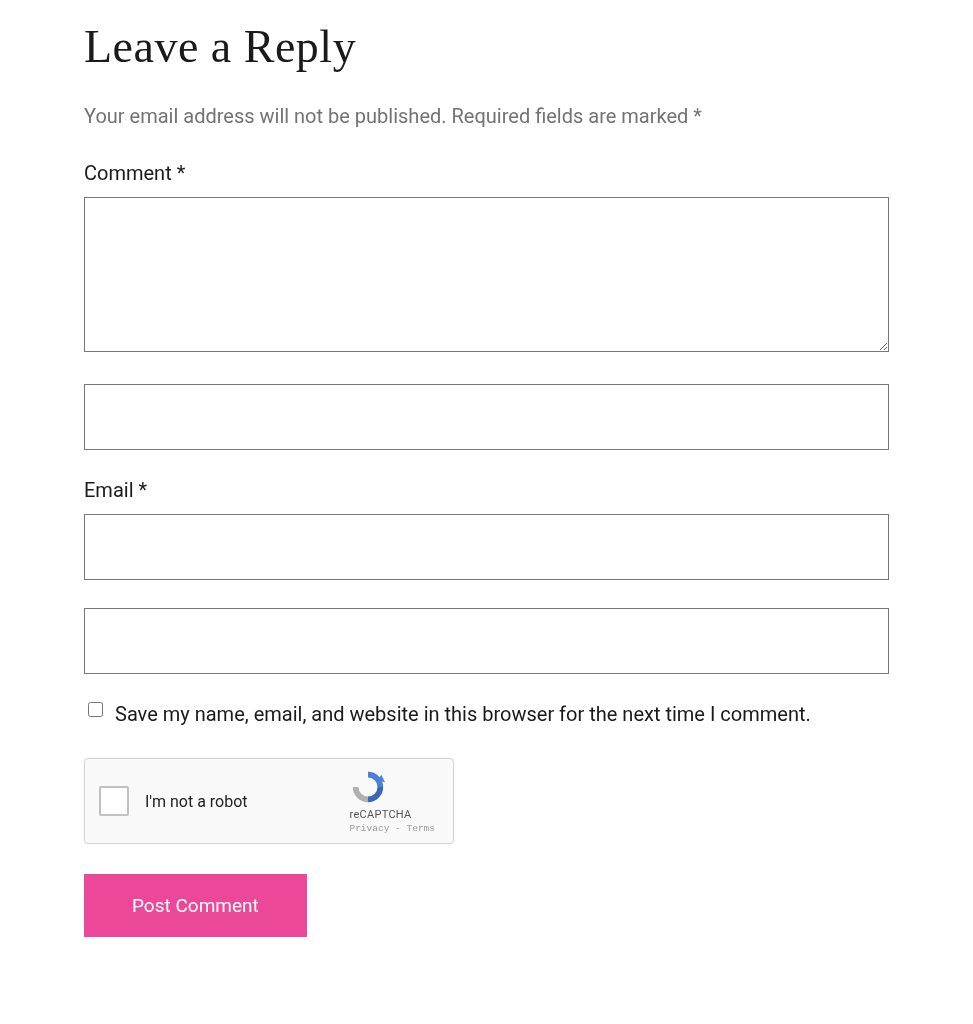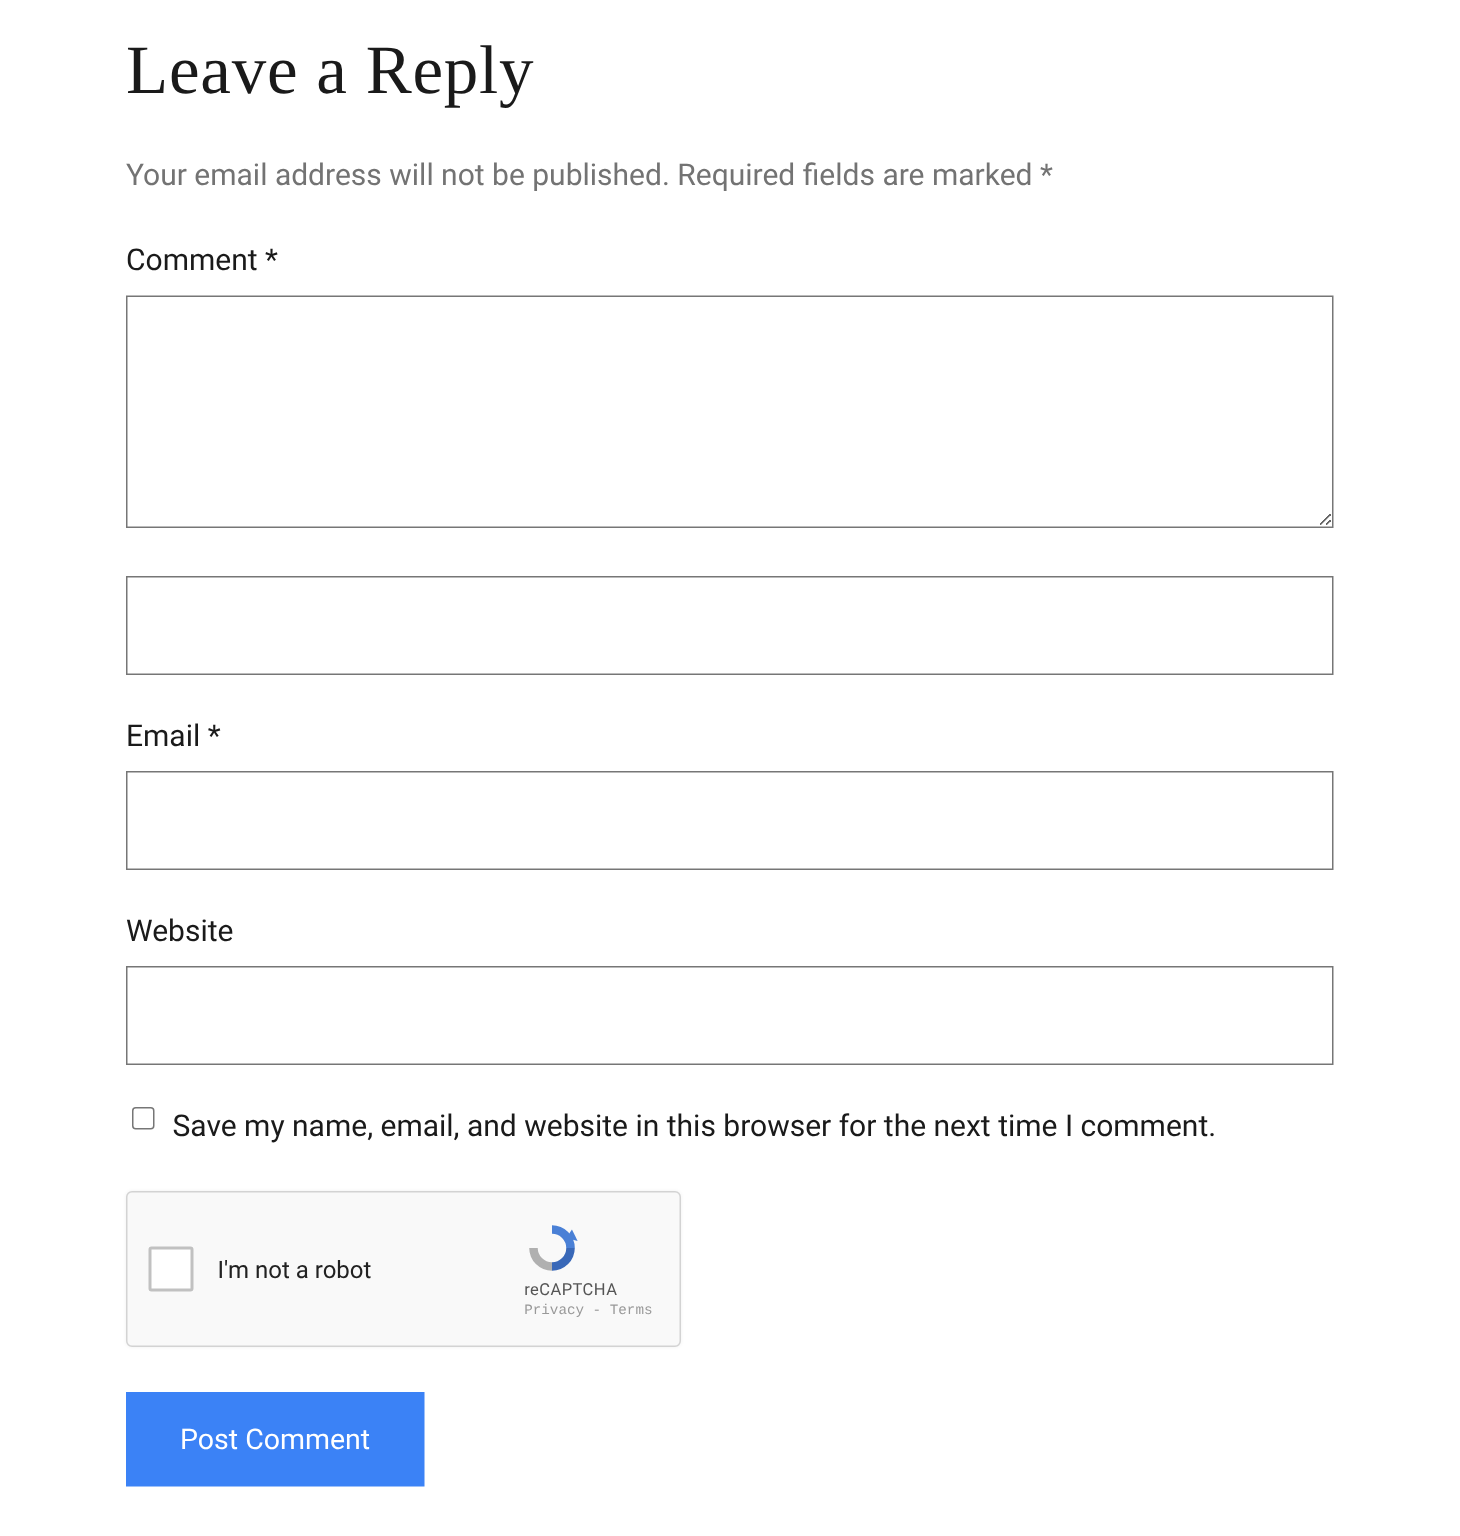--- a/index.html
+++ b/index.html
@@ -66,21 +66,21 @@
       width: 15px;
       height: 15px;
       flex-shrink: 0;
     }
     .checkbox-label {
       font-size: 20px;
       color: #1a1a1a;
     }
     .recaptcha {
       width: 370px;
-      height: 104px;
+      height: 86px;
       border: 1px solid #d3d3d3;
       border-radius: 4px;
       background: #f9f9f9;
       display: flex;
       align-items: center;
       padding: 0 14px;
       margin-bottom: 30px;
       box-shadow: 0 0 3px rgba(0,0,0,0.06);
     }
     .recaptcha-check {
@@ -113,25 +113,25 @@
     .recaptcha-legal {
       font-size: 9.5px;
       color: #999;
       font-family: Liberation Mono, monospace;
     }
     .recaptcha-legal a {
       color: #999;
       text-decoration: none;
     }
     .submit-btn {
-      background: #3b82f6;
+      background: #ec4899;
       color: #ffffff;
       border: none;
       font-size: 19px;
-      padding: 20px 36px;
+      padding: 20px 48px;
       cursor: pointer;
       font-family: inherit;
     }
   </style>
 </head>
 <body>
 
 <div class="container">
 
   <h2 class="heading">Leave a Reply</h2>
@@ -150,21 +150,20 @@
   <div class="field-group">
     <input type="text" class="field-input" value="" style="">
   </div>
 
   <div class="field-group">
     <label class="field-label">Email *</label>
     <input type="email" class="field-input" value="" style="">
   </div>
 
   <div class="field-group">
-    <label class="field-label">Website</label>
     <input type="url" class="field-input" value="" style="">
   </div>
 
   <div class="checkbox-row">
     <input type="checkbox" class="checkbox-input" style="">
     <label class="checkbox-label">Save my name, email, and website in this browser for the next time I comment.</label>
   </div>
 
   <div class="recaptcha">
     <div class="recaptcha-check"></div>

